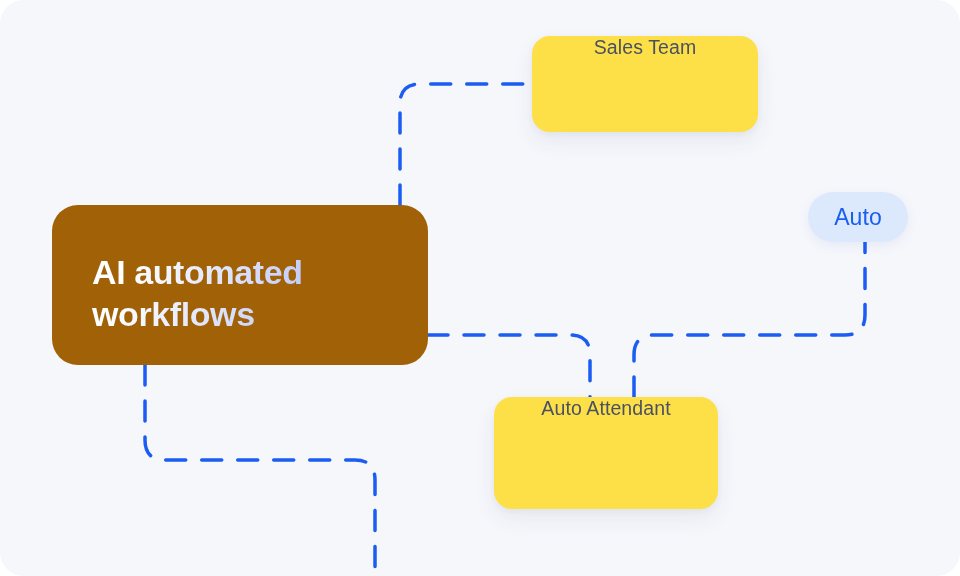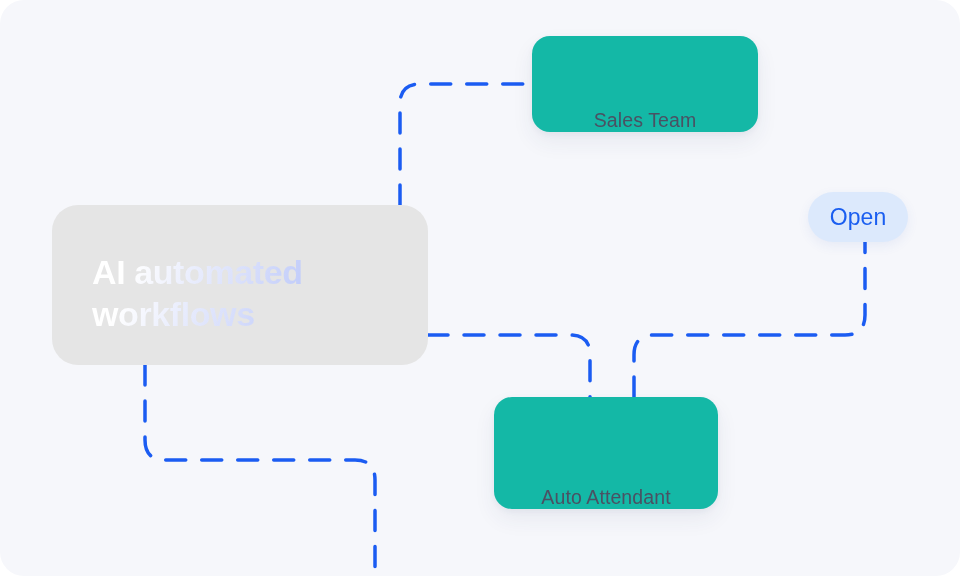--- a/index.html
+++ b/index.html
@@ -32,21 +32,21 @@
     stroke-dasharray: 20 16;
   }
 
   
   .node-primary {
     position: absolute;
     left: 52px;
     top: 205px;
     width: 376px;
     height: 160px;
-    background: #e5e5e5;
+    background: #a16207;
     border-radius: 26px;
     box-sizing: border-box;
     padding: 46px 0 0 40px;
   }
   .node-primary-text {
     font-size: 34px;
     font-weight: bold;
     line-height: 1.24;
     letter-spacing: -0.4px;
     margin: 0;
@@ -54,26 +54,26 @@
     -webkit-background-clip: text;
     background-clip: text;
     color: transparent;
     -webkit-text-fill-color: transparent;
     white-space: pre-line;
   }
 
   
   .card {
     position: absolute;
-    background: #14b8a6;
+    background: #fde047;
     border-radius: 18px;
     box-shadow: 0 10px 22px rgba(45, 55, 95, 0.07),
                 0 2px 6px rgba(45, 55, 95, 0.05);
     display: flex;
-    align-items: flex-end;
+    align-items: flex-start;
     justify-content: center;
   }
   .card-label {
     font-size: 19.5px;
     color: #4a5163;
     letter-spacing: 0.1px;
   }
   #card-sales {
     left: 532px;
     top: 36px;
@@ -126,16 +126,16 @@
 
   <div class="card" id="card-sales">
     <span class="card-label">Sales Team</span>
   </div>
 
   <div class="card" id="card-attendant">
     <span class="card-label">Auto Attendant</span>
   </div>
 
   <div class="badge">
-    <span class="badge-label">Open</span>
+    <span class="badge-label">Auto</span>
   </div>
 
 </div>
 
 </body></html>

